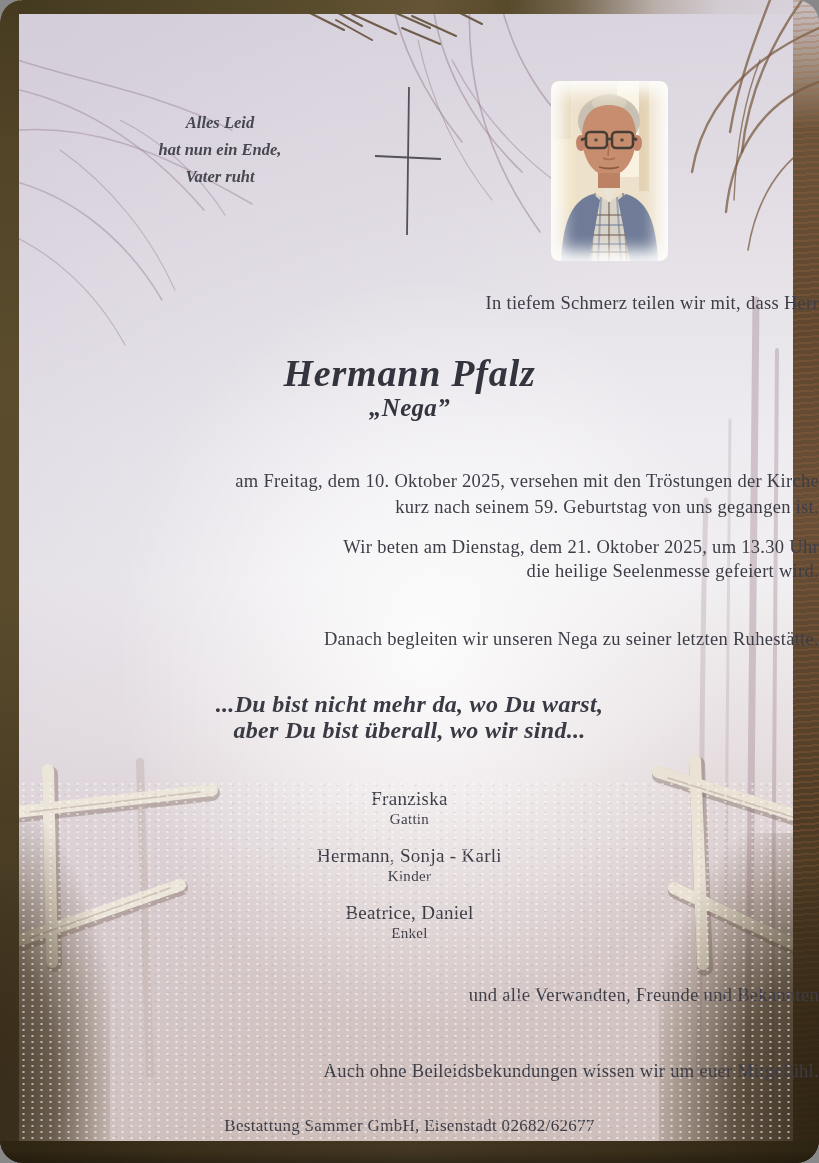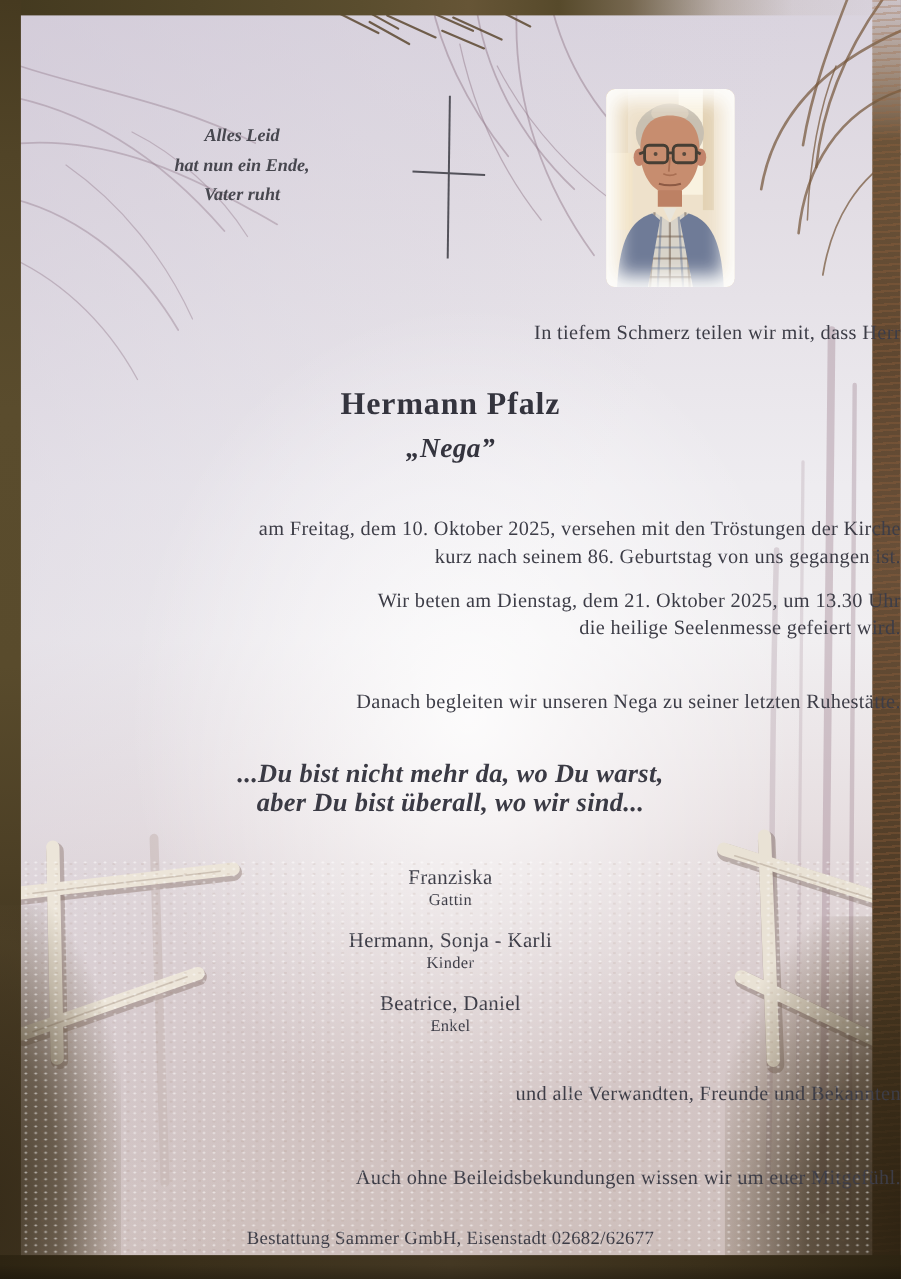--- a/index.html
+++ b/index.html
@@ -7,20 +7,21 @@
     position:relative;
     width:819px;height:1163px;
     margin:0 auto;
     overflow:hidden;
     font-family:"Liberation Serif", serif;
     color:#3d3d47;
     background:
       radial-gradient(ellipse 430px 520px at 52% 56%, rgba(255,255,255,0.85), rgba(255,255,255,0) 72%),
       linear-gradient(115deg, rgba(206,198,213,0.55) 0%, rgba(214,208,220,0.35) 28%, rgba(255,255,255,0) 55%),
       linear-gradient(180deg, #d9d3de 0%, #e2dde4 16%, #eeecf0 38%, #f1eff1 50%, #e7dfe1 64%, #d8cbcc 78%, #d2c4c3 88%, #cdbeba 100%);
+    border-radius: 23px;
   }
   .page::after{ 
     content:"";position:absolute;left:19px;right:26px;bottom:22px;height:360px;
     background-image:
       radial-gradient(rgba(255,255,255,0.55) 1px, rgba(255,255,255,0) 1.6px),
       radial-gradient(rgba(133,96,72,0.10) 1px, rgba(0,0,0,0) 1.8px);
     background-size:9px 6px, 13px 9px;
     pointer-events:none;
   }
   svg.scene{position:absolute;left:0;top:0;}
@@ -41,21 +42,21 @@
     background:radial-gradient(ellipse at -8% 80%, rgba(56,45,26,0.95) 0%, rgba(66,53,32,0.72) 38%, rgba(88,72,46,0.28) 62%, rgba(0,0,0,0) 78%);}
   .corner-br{position:absolute;right:0;bottom:0;width:160px;height:330px;pointer-events:none;
     background:radial-gradient(ellipse at 108% 88%, rgba(46,35,18,0.96) 0%, rgba(58,45,25,0.75) 40%, rgba(86,68,42,0.28) 66%, rgba(0,0,0,0) 80%);}
 
   
   .center-line{position:absolute;left:0;right:0;text-align:center;letter-spacing:0.3px;}
   .body-text{font-size:18.5px;text-align:right;}
   .poem{position:absolute;left:128px;top:109px;width:184px;text-align:center;
         font-style:italic;font-weight:600;font-size:16.5px;line-height:27px;color:#47474f;}
   .intro{top:293px;}
-  .name{top:351px;font-size:29px;font-weight:bold;letter-spacing:0.8px;color:#34343e;}
+  .name{top:351px;font-size:38px;font-weight:bold;font-style:italic;letter-spacing:0.8px;color:#34343e;}
   .nickname{top:394px;font-size:25px;font-weight:bold;font-style:italic;color:#34343e;}
   .passing{top:469px;line-height:25.5px;}
   .prayer{top:536px;line-height:23.5px;}
   .burial{top:629px;margin-left:44px;}
   .quote{top:692px;font-size:24px;font-weight:bold;font-style:italic;line-height:25.5px;color:#3a3a44;}
   .mourner-name{font-size:19px;line-height:24px;}
   .mourner-relation{font-size:15px;line-height:16px;}
   .m1{top:787px;} .m2{top:844px;} .m3{top:901px;}
   .closing{top:985px;}
   .condolence{top:1061px;}
@@ -201,21 +202,21 @@
       <path d="M107,180 C105,138 95,119 75,113 L67,119 L79,180 Z" fill="#6f7b97"></path>
     </svg>
   </div>
 
   <div class="center-line body-text intro">In tiefem Schmerz teilen wir mit, dass Herr</div>
   <div class="center-line name">Hermann Pfalz</div>
   <div class="center-line nickname">„Nega”</div>
 
   <div class="center-line body-text passing">
     <div>am Freitag, dem 10. Oktober 2025, versehen mit den Tröstungen der Kirche</div>
-    <div>kurz nach seinem 86. Geburtstag von uns gegangen ist.</div>
+    <div>kurz nach seinem 59. Geburtstag von uns gegangen ist.</div>
   </div>
 
   <div class="center-line body-text prayer">
     <div>Wir beten am Dienstag, dem 21. Oktober 2025, um 13.30 Uhr</div>
     <div>die heilige Seelenmesse gefeiert wird.</div>
   </div>
 
   <div class="center-line body-text burial">Danach begleiten wir unseren Nega zu seiner letzten Ruhestätte.</div>
 
   <div class="center-line quote">

